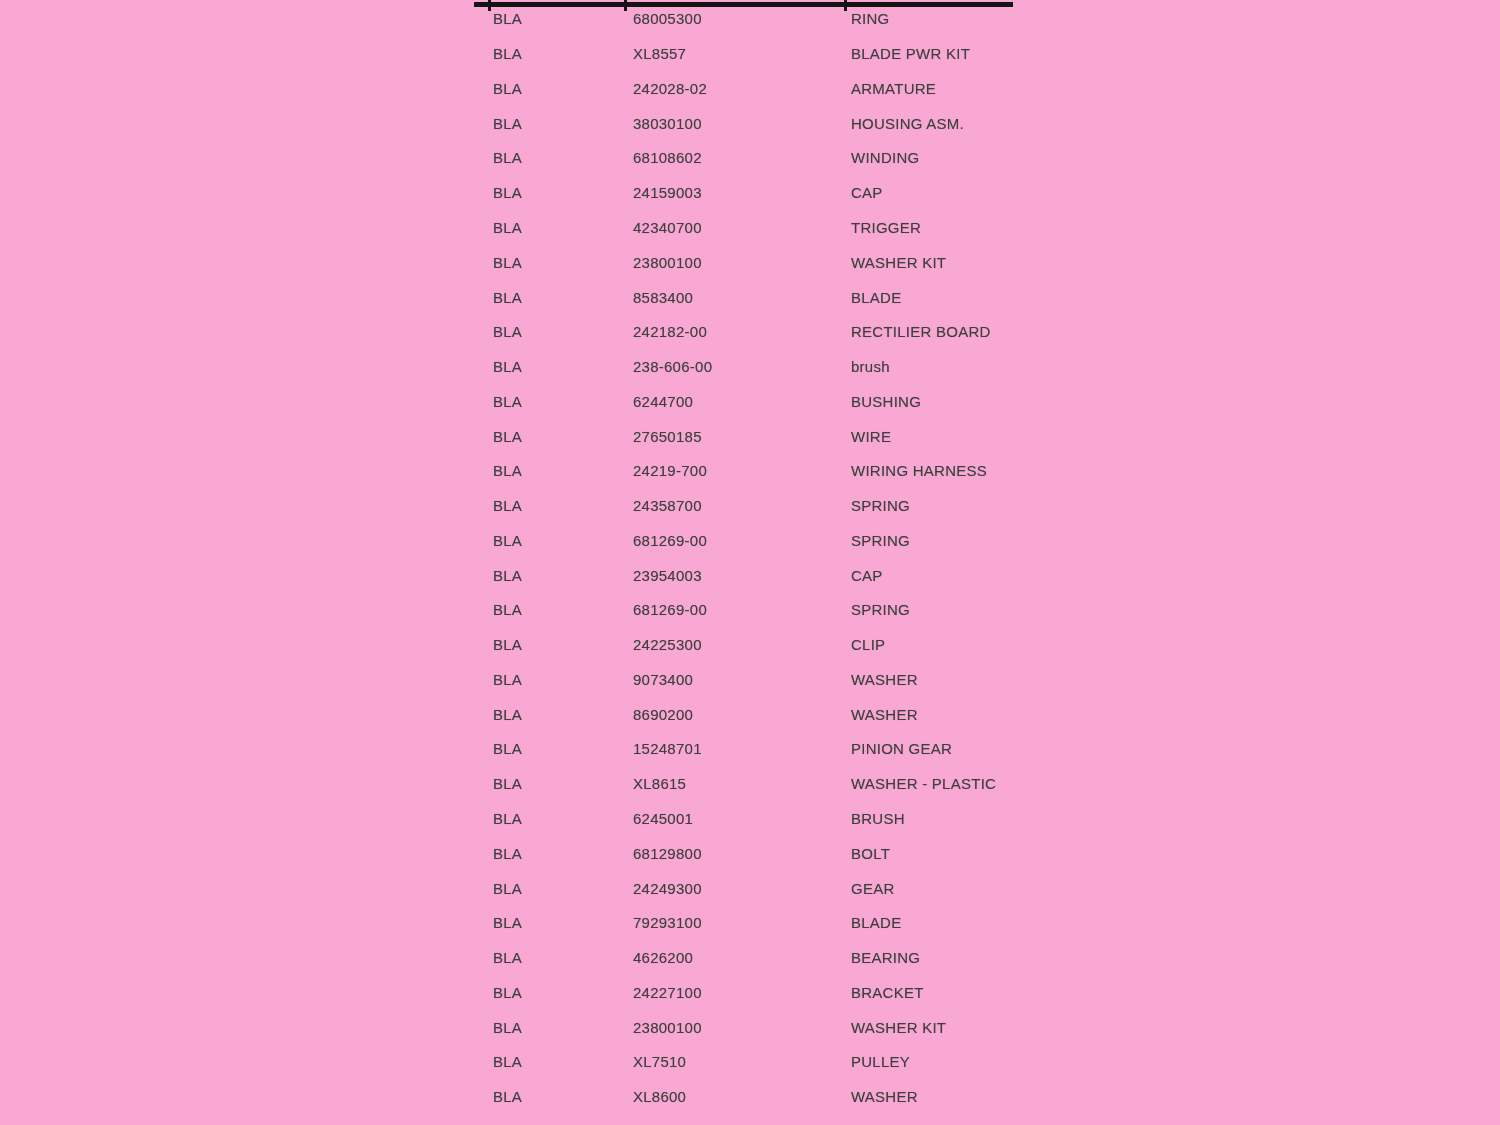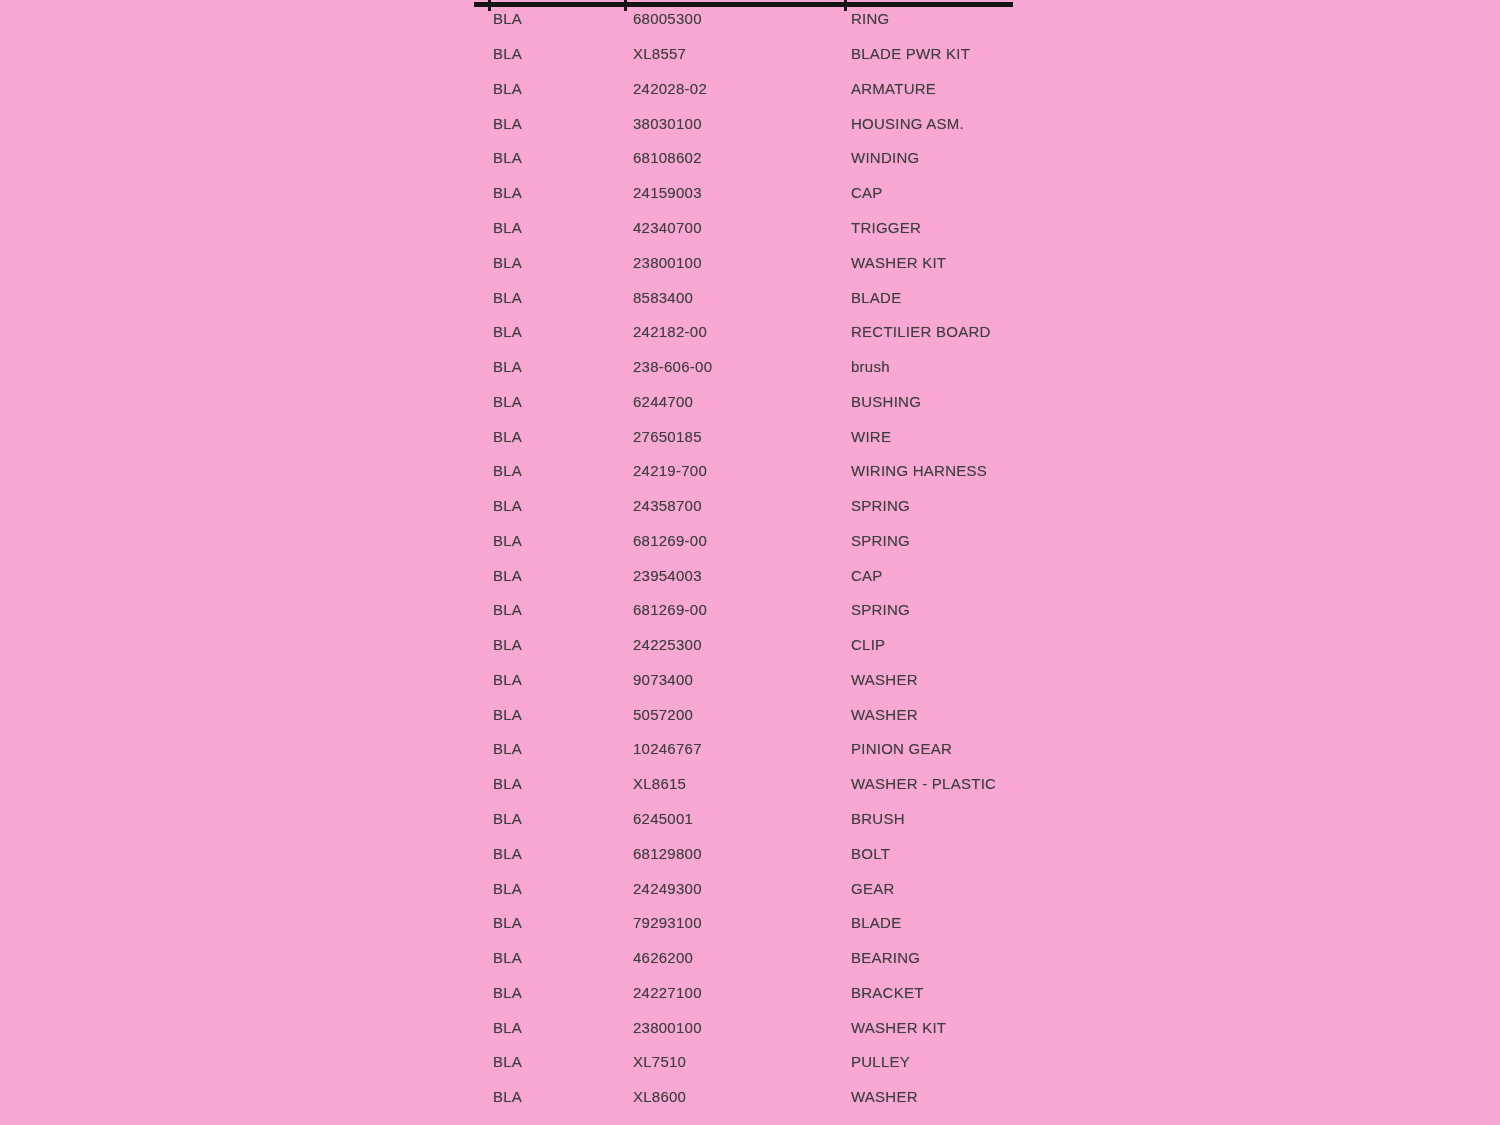--- a/index.html
+++ b/index.html
@@ -166,26 +166,26 @@
           <span class="cell c2">24225300</span>
           <span class="cell c3">CLIP</span>
         </div>
         <div class="row">
           <span class="cell c1">BLA</span>
           <span class="cell c2">9073400</span>
           <span class="cell c3">WASHER</span>
         </div>
         <div class="row">
           <span class="cell c1">BLA</span>
-          <span class="cell c2">5057200</span>
+          <span class="cell c2">8690200</span>
           <span class="cell c3">WASHER</span>
         </div>
         <div class="row">
           <span class="cell c1">BLA</span>
-          <span class="cell c2">10246767</span>
+          <span class="cell c2">15248701</span>
           <span class="cell c3">PINION GEAR</span>
         </div>
         <div class="row">
           <span class="cell c1">BLA</span>
           <span class="cell c2">XL8615</span>
           <span class="cell c3">WASHER - PLASTIC</span>
         </div>
         <div class="row">
           <span class="cell c1">BLA</span>
           <span class="cell c2">6245001</span>

